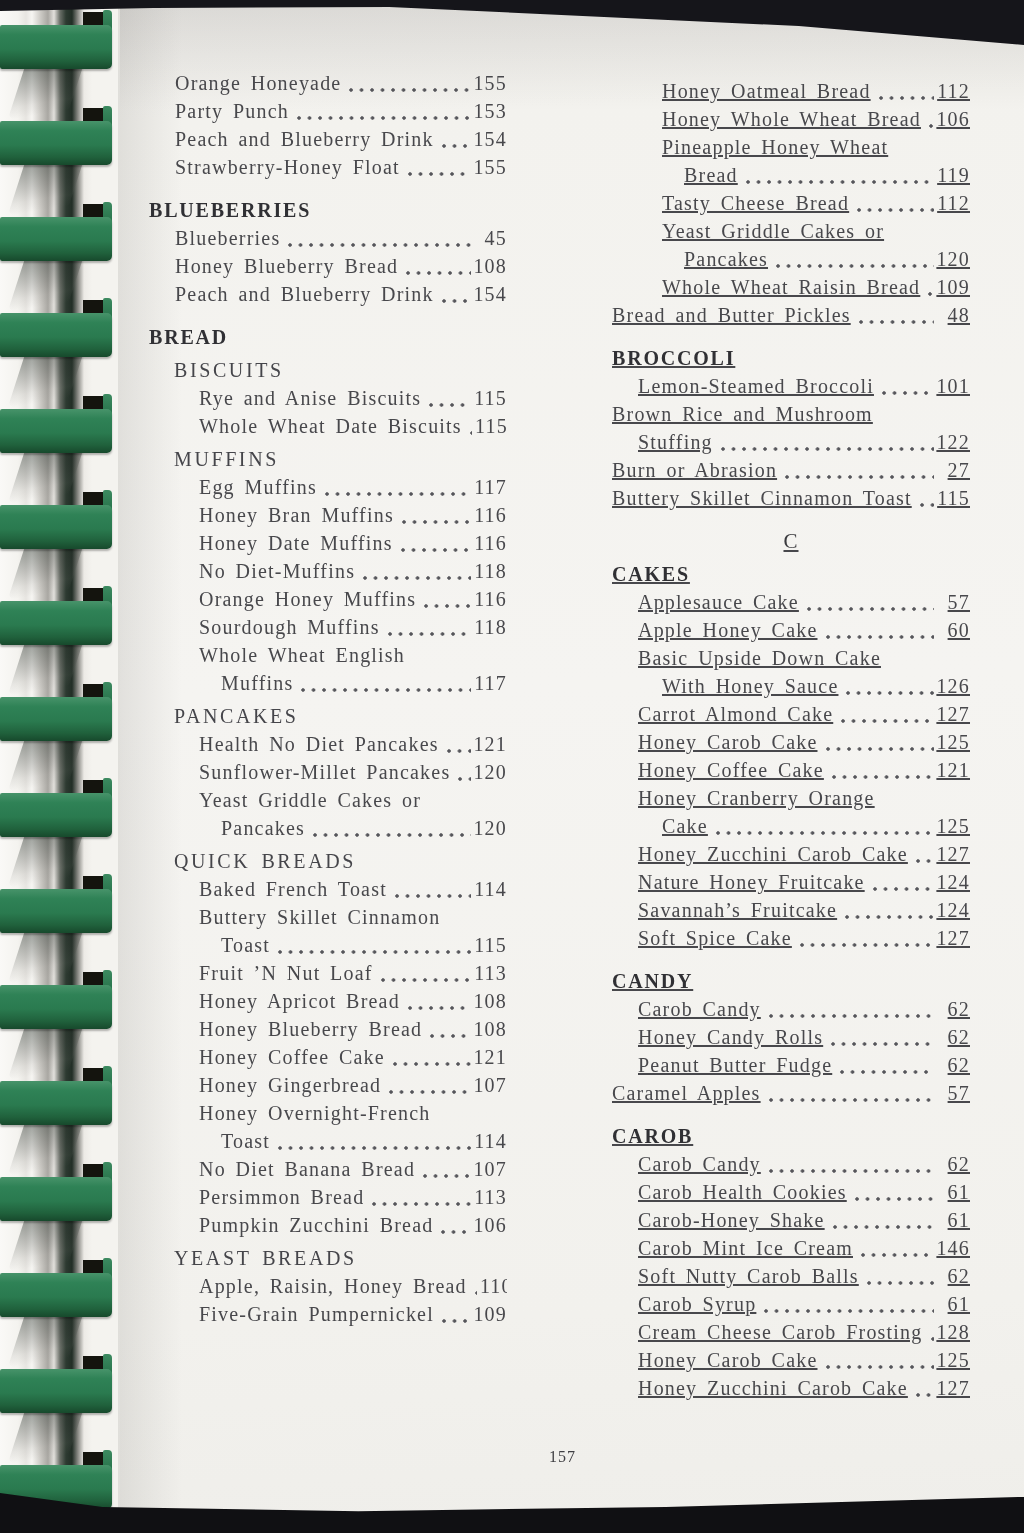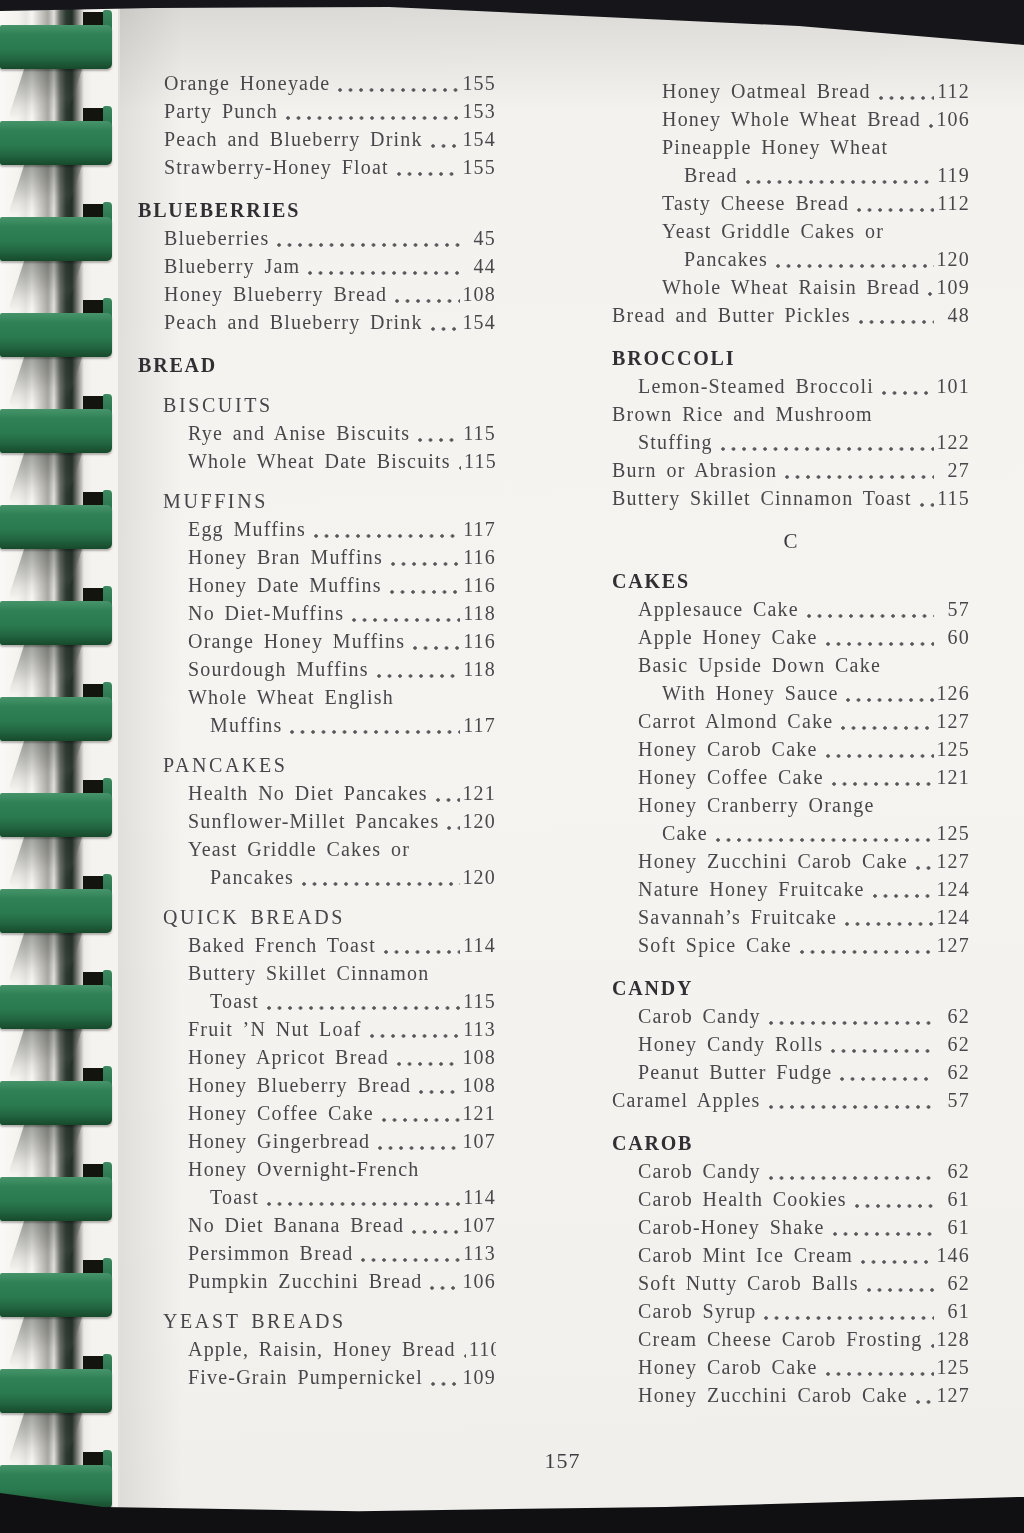--- a/index.html
+++ b/index.html
@@ -54,44 +54,44 @@
   .bg-bottom{
     position:absolute;bottom:0;left:0;width:100%;height:42px;z-index:5;
     background:#101013;
     clip-path:polygon(0 5%,10% 38%,35% 48%,65% 38%,100% 14%,100% 100%,0 100%);
   }
   
   .col{
     position:absolute;z-index:10;width:358px;
     font-size:20px;letter-spacing:1.2px;word-spacing:3.5px;color:#48484c;
   }
-  .col-left{left:138px;top:69px;}
-  .col-right{left:612px;top:77px;}
+  .col-left{left:149px;top:69px;}
+  .col-right{left:612px;top:77px;text-decoration:underline;}
   .row{display:flex;align-items:baseline;line-height:28px;overflow:hidden;}
   .row .txt{white-space:pre;flex:0 1 auto;}
   .row .num{flex:0 0 auto;min-width:34px;text-align:right;margin-left:auto;}
   .row .leader{
     flex:1 1 0;min-width:2px;height:6px;align-self:flex-end;
     margin:0 2px 4px 8px;overflow:hidden;
     background-image:radial-gradient(circle at 2px 3px,#55555a 1.4px,rgba(0,0,0,0) 2.1px);
     background-size:10.5px 6px;background-repeat:repeat-x;
   }
   .h1{font-weight:bold;letter-spacing:1.8px;color:#303034;}
   .h2{letter-spacing:2.6px;color:#45454a;padding-left:25px;}
   .e0{padding-left:0;justify-content:space-between;}
   .e1{padding-left:26px;}
   .e2{padding-left:50px;}
   .e3{padding-left:72px;}
   .letter{justify-content:center;font-size:21px;color:#3a3a3e;letter-spacing:1px;}
   .gap-lg{margin-top:15px;}
-  .gap-sm{margin-top:12px;}
+  .gap-sm{margin-top:5px;}
   
   .folio{
     position:absolute;left:155px;top:1448px;width:815px;z-index:10;
-    text-align:center;font-size:22px;letter-spacing:1px;color:#3f3f43;
+    text-align:center;font-size:16px;letter-spacing:1px;color:#3f3f43;
   }
 </style>
 </head>
 <body>
 
 <div class="page"></div>
 <div class="binding" id="binding">
     <div class="tooth" style="top: 25px;">
       <div class="shadow"></div>
       <div class="slot"></div>
@@ -216,25 +216,20 @@
     </div>
     <div class="row h1 gap-lg">
       <span class="txt">BLUEBERRIES</span>
     </div>
     <div class="row e1">
       <span class="txt">Blueberries</span>
       <span class="leader"></span>
       <span class="num">45</span>
     </div>
     <div class="row e1">
-      <span class="txt">Blueberry Jam</span>
-      <span class="leader"></span>
-      <span class="num">44</span>
-    </div>
-    <div class="row e1">
       <span class="txt">Honey Blueberry Bread</span>
       <span class="leader"></span>
       <span class="num">108</span>
     </div>
     <div class="row e1">
       <span class="txt">Peach and Blueberry Drink</span>
       <span class="leader"></span>
       <span class="num">154</span>
     </div>
     <div class="row h1 gap-lg">

